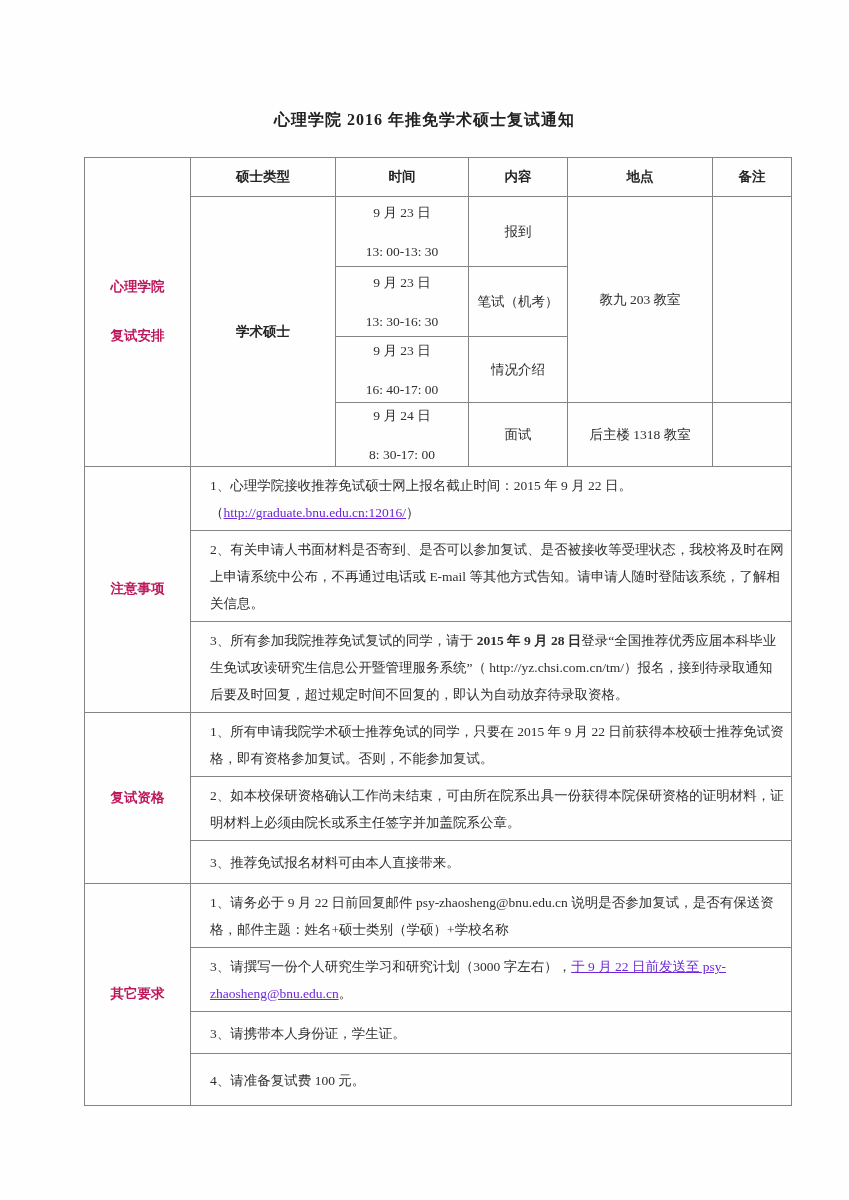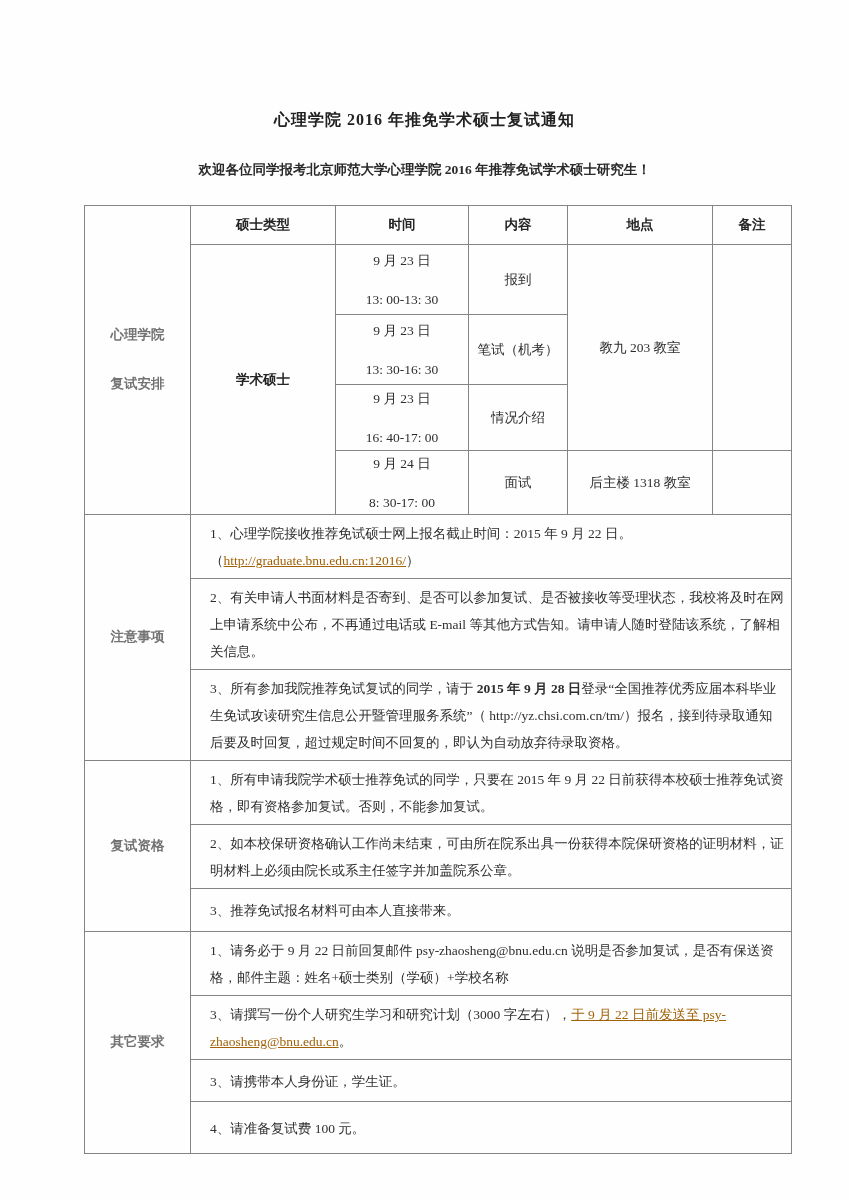--- a/index.html
+++ b/index.html
@@ -39,37 +39,37 @@
     overflow: hidden;
   }
   td.hdr {
     text-align: center;
     font-weight: bold;
     color: #252525;
   }
   td.side-label {
     text-align: center;
     font-weight: bold;
-    color: #737373;
+    color: #be185d;
     line-height: 1.4;
   }
   td.side-label .lbl-line { display: block; }
   td.side-label .lbl-gap { display: block; height: 30px; }
   td.center { text-align: center; }
   .dt-wrap { display: flex; flex-direction: column; justify-content: center; height: 100%; }
   .dt-date { margin-bottom: 22px; }
   td.item-cell {
     vertical-align: top;
     padding: 5px 6px 4px 19px;
     line-height: 27px;
     white-space: pre-wrap;
     word-wrap: break-word;
   }
   .doclink {
-    color: #a16207;
+    color: #6d28d9;
     text-decoration: underline;
     cursor: pointer;
   }
   
   .rh-h { height: 39px; }
   .rh-1 { height: 70px; }
   .rh-2 { height: 70px; }
   .rh-3 { height: 66px; }
   .rh-4 { height: 64px; }
   .nh-1 { height: 52px; }
@@ -83,21 +83,20 @@
   .oh-3 { height: 42px; margin-top: 32px; }
   .oh-4 { height: 52px; }
 </style>
 </head>
 <body>
 
 <div class="page">
 
   <div class="doc-title">心理学院 2016 年推免学术硕士复试通知</div>
 
-  <div class="doc-subtitle">欢迎各位同学报考北京师范大学心理学院 2016 年推荐免试学术硕士研究生！</div>
 
   <table class="notice">
     <colgroup>
       <col style="width:106px">
       <col style="width:145px">
       <col style="width:133px">
       <col style="width:99px">
       <col style="width:145px">
       <col style="width:79px">
     </colgroup>

